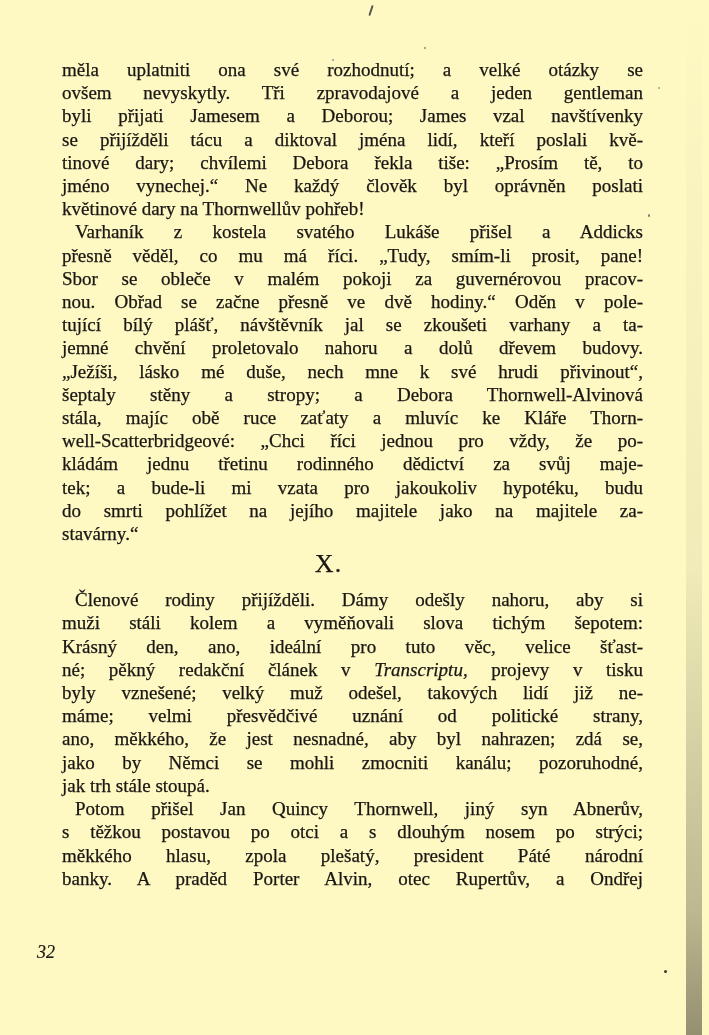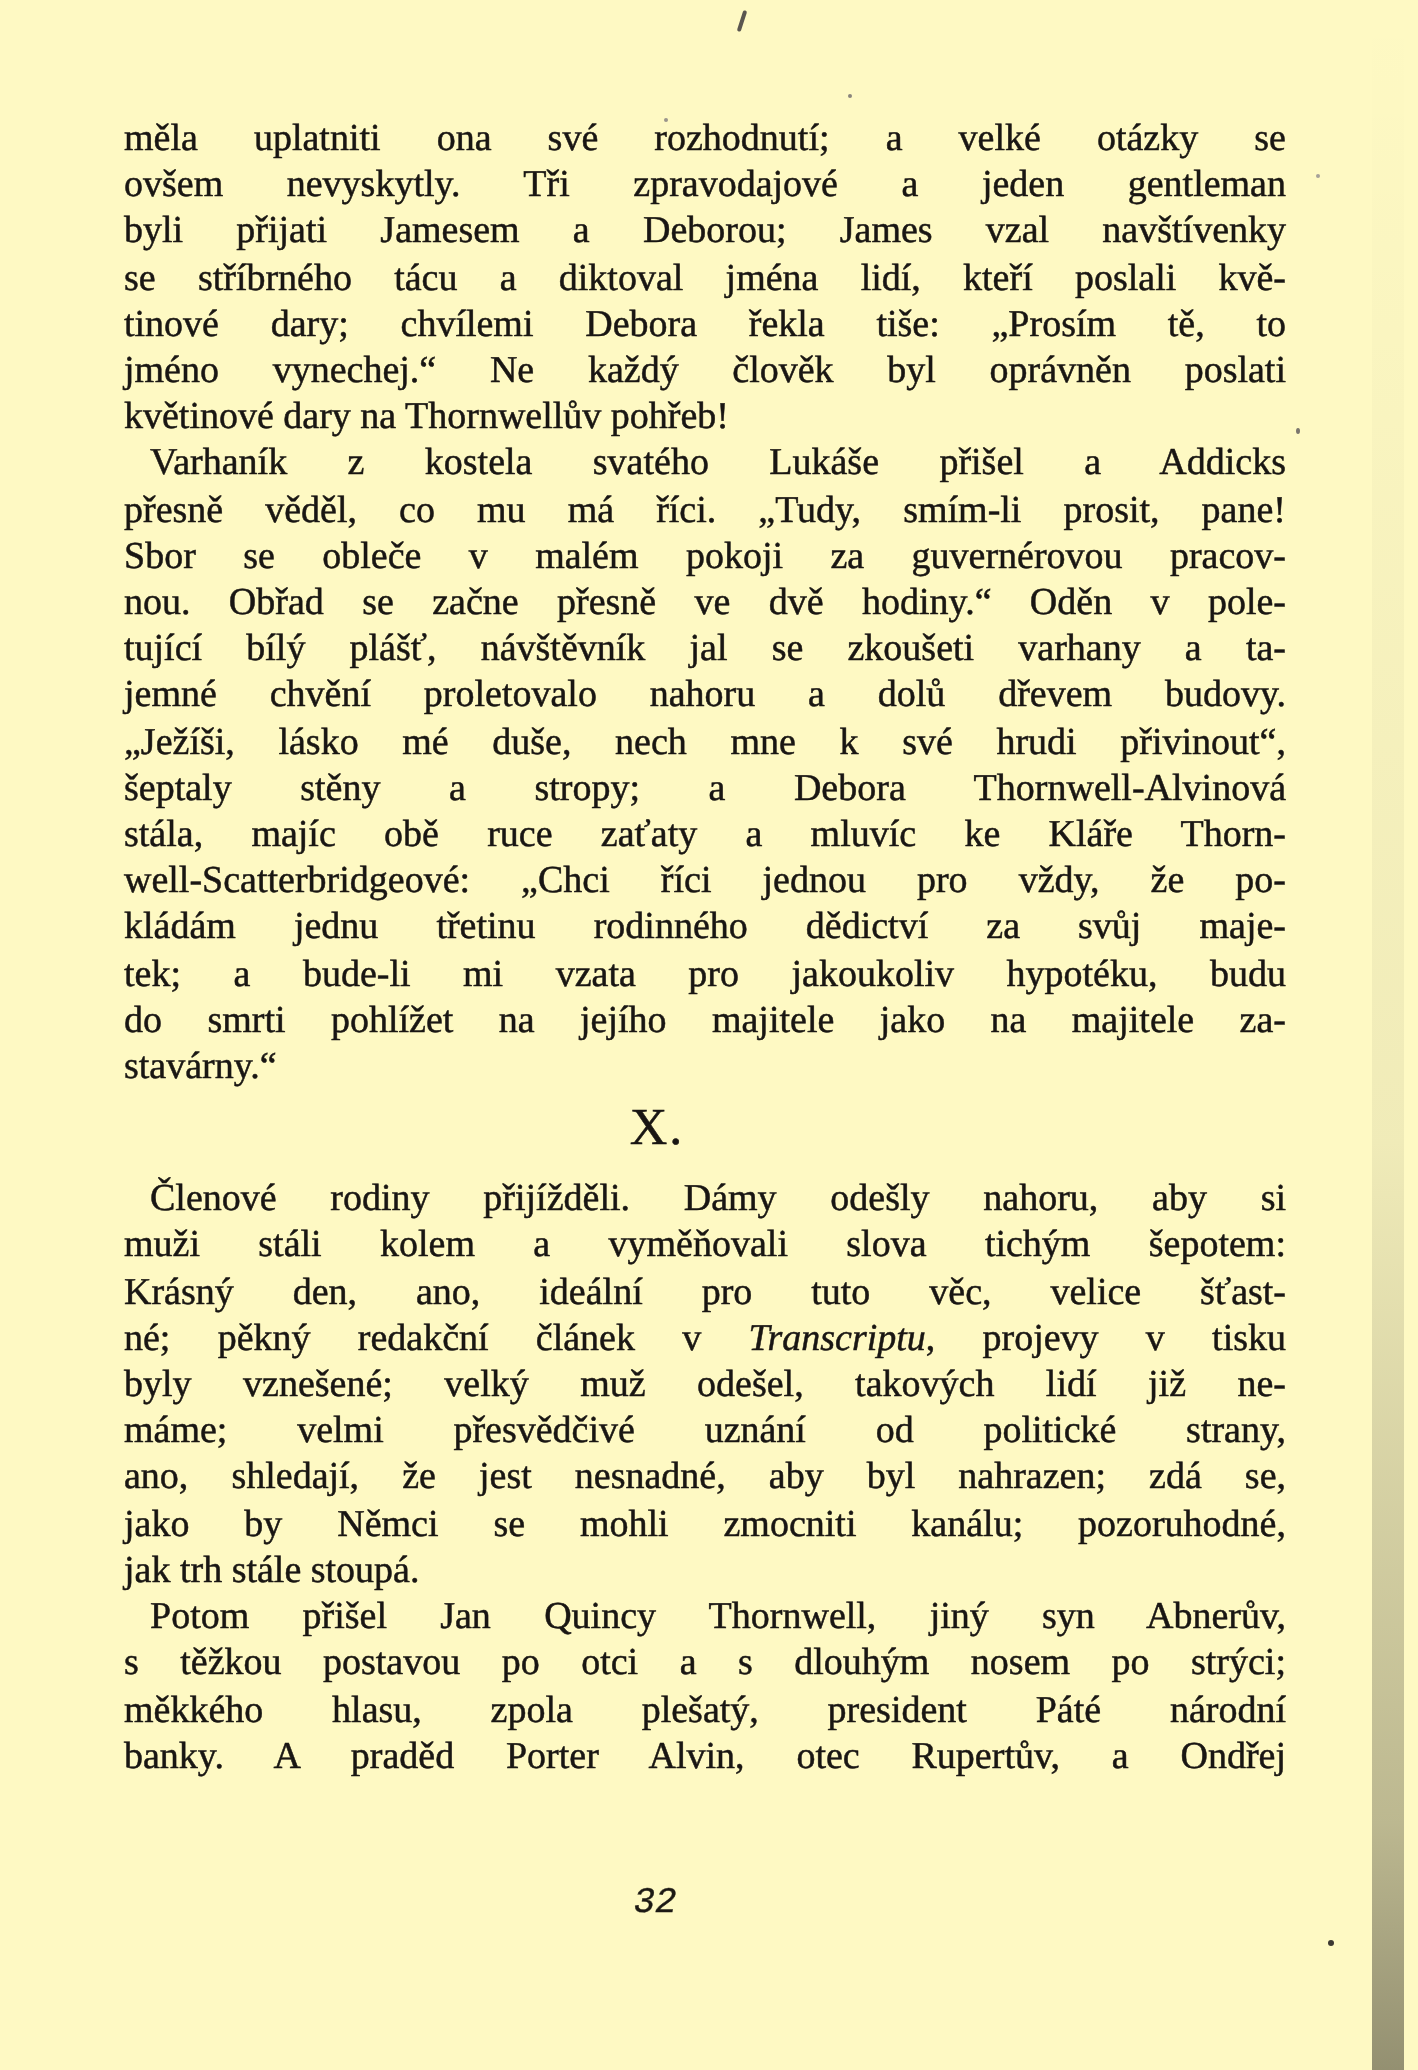--- a/index.html
+++ b/index.html
@@ -46,26 +46,25 @@
     font-size: 26px;
     line-height: 30px;
     transform: translateX(-24px);
     letter-spacing: 1px;
   }
   .page-number {
     position: absolute;
     left: 62px;
     top: 941px;
     width: 581px;
-    text-align: center;
+    text-align: left;
     font-style: italic;
     font-size: 18px;
     line-height: 22px;
     color: #1c1914;
-    font-family: Liberation Mono, monospace;
     -webkit-text-stroke: 0.2px #1c1914;
   }
   .page-number span { display: inline-block; transform: translateX(-25px); }
   .scan-edge {
     position: absolute;
     left: 686px;
     top: 0;
     width: 16px;
     height: 1035px;
     background: linear-gradient(to right,
@@ -102,21 +101,21 @@
 <body>
 
 <div class="page">
 
   <div class="text-block">
 
     <div class="para p1">
       <div class="line">měla uplatniti ona své rozhodnutí; a velké otázky se</div>
       <div class="line">ovšem nevyskytly. Tři zpravodajové a jeden gentleman</div>
       <div class="line">byli přijati Jamesem a Deborou; James vzal navštívenky</div>
-      <div class="line">se stříbrného tácu a diktoval jména lidí, kteří poslali kvě-</div>
+      <div class="line">se přijížděli tácu a diktoval jména lidí, kteří poslali kvě-</div>
       <div class="line">tinové dary; chvílemi Debora řekla tiše: „Prosím tě, to</div>
       <div class="line">jméno vynechej.“ Ne každý člověk byl oprávněn poslati</div>
       <div class="line lastline">květinové dary na Thornwellův pohřeb!</div>
     </div>
 
     <div class="para indented p2">
       <div class="line">Varhaník z kostela svatého Lukáše přišel a Addicks</div>
       <div class="line">přesně věděl, co mu má říci. „Tudy, smím-li prosit, pane!</div>
       <div class="line">Sbor se obleče v malém pokoji za guvernérovou pracov-</div>
       <div class="line">nou. Obřad se začne přesně ve dvě hodiny.“ Oděn v pole-</div>
@@ -134,21 +133,21 @@
 
     <div class="section-heading">X.</div>
 
     <div class="para indented p3">
       <div class="line">Členové rodiny přijížděli. Dámy odešly nahoru, aby si</div>
       <div class="line">muži stáli kolem a vyměňovali slova tichým šepotem:</div>
       <div class="line">Krásný den, ano, ideální pro tuto věc, velice šťast-</div>
       <div class="line"><span>né; pěkný redakční článek v </span><i>Transcriptu</i><span>, projevy v tisku</span></div>
       <div class="line">byly vznešené; velký muž odešel, takových lidí již ne-</div>
       <div class="line">máme; velmi přesvědčivé uznání od politické strany,</div>
-      <div class="line">ano, shledají, že jest nesnadné, aby byl nahrazen; zdá se,</div>
+      <div class="line">ano, měkkého, že jest nesnadné, aby byl nahrazen; zdá se,</div>
       <div class="line">jako by Němci se mohli zmocniti kanálu; pozoruhodné,</div>
       <div class="line lastline">jak trh stále stoupá.</div>
     </div>
 
     <div class="para indented p4">
       <div class="line">Potom přišel Jan Quincy Thornwell, jiný syn Abnerův,</div>
       <div class="line">s těžkou postavou po otci a s dlouhým nosem po strýci;</div>
       <div class="line">měkkého hlasu, zpola plešatý, president Páté národní</div>
       <div class="line">banky. A praděd Porter Alvin, otec Rupertův, a Ondřej</div>
     </div>

